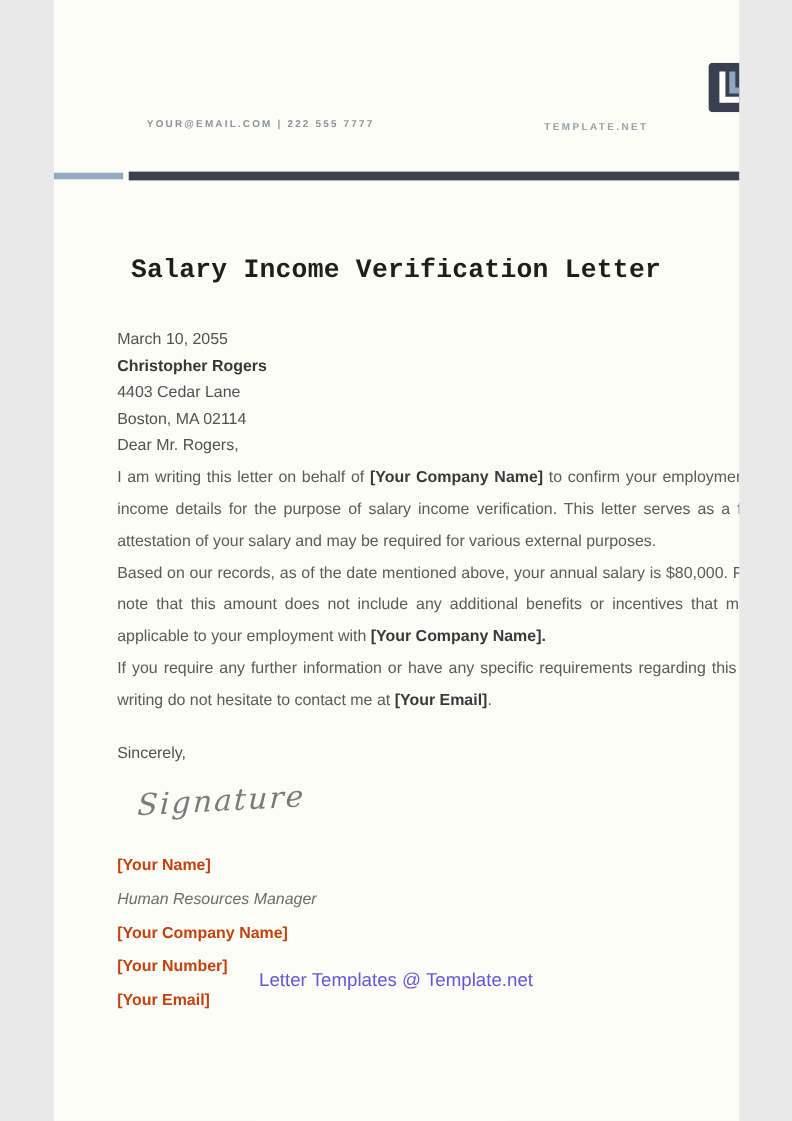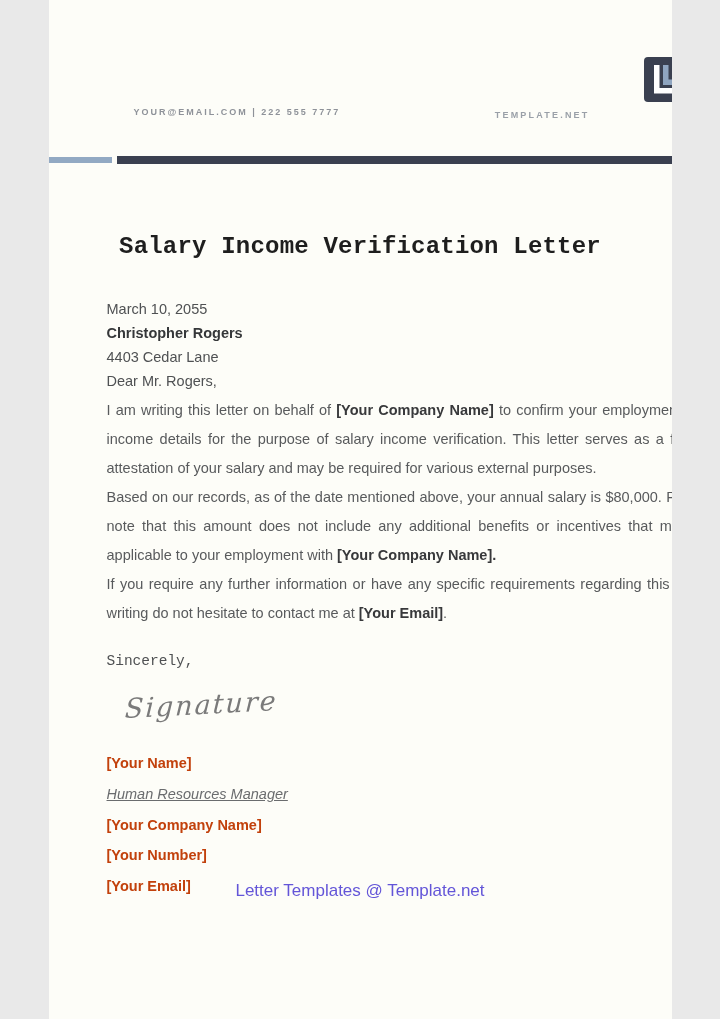--- a/index.html
+++ b/index.html
@@ -96,21 +96,20 @@
     text-align: justify;
     color: #585a5c;
   }
   .paragraphs p:first-child { margin-top: 3px; }
   .paragraphs b { color: #38393b; }
 
   .closing-salutation {
     margin-top: 21px;
     line-height: 24px;
     color: #4f5153;
-    font-family: Liberation Mono, monospace;
   }
   .signature-script {
     margin-top: 20px;
     margin-left: 18px;
     font-family: "DejaVu Serif", serif;
     font-style: italic;
     font-size: 27px;
     letter-spacing: 2px;
     color: #7a7a7a;
     transform: rotate(-3deg) skewX(-6deg);
@@ -122,21 +121,20 @@
     margin-bottom: 12.5px;
     line-height: 18px;
     font-size: 14.5px;
   }
   .closing-line.bold { font-weight: 700; color: #c2410c; }
   .closing-line.italic {
     font-style: italic;
     color: #6a6c6e;
     margin-top: 1px;
     margin-bottom: 13px;
-    text-decoration: underline;
   }
 
   
   .footer-link {
     position: absolute;
     left: 0; top: 881px;
     width: 100%;
     text-align: center;
     font-size: 17px;
     color: var(--link-color, #6355d8);
@@ -163,20 +161,21 @@
   <div class="divider-blue-left"></div>
   <div class="divider-dark"></div>
   <div class="divider-blue-right"></div>
 
   <h1 class="letter-title">Salary Income Verification Letter</h1>
 
   <div class="content">
     <div class="meta-line">March 10, 2055</div>
     <div class="meta-line bold">Christopher Rogers</div>
     <div class="meta-line">4403 Cedar Lane</div>
+    <div class="meta-line">Boston, MA 02114</div>
     <div class="meta-line">Dear Mr. Rogers,</div>
 
     <div class="paragraphs" id="paragraphs">
         <p><span>I am writing this letter on behalf of </span><b>[Your Company Name]</b><span> to confirm your employment and income details for the purpose of salary income verification. This letter serves as a formal attestation of your salary and may be required for various external purposes.</span></p>
         <p><span>Based on our records, as of the date mentioned above, your annual salary is $80,000. Please note that this amount does not include any additional benefits or incentives that may be applicable to your employment with </span><b>[Your Company Name].</b></p>
         <p><span>If you require any further information or have any specific requirements regarding this letter, writing do not hesitate to contact me at </span><b>[Your Email]</b><span>.</span></p>
       </div>
 
     <div class="closing-salutation">Sincerely,</div>
     <div class="signature-script">Signature</div>

